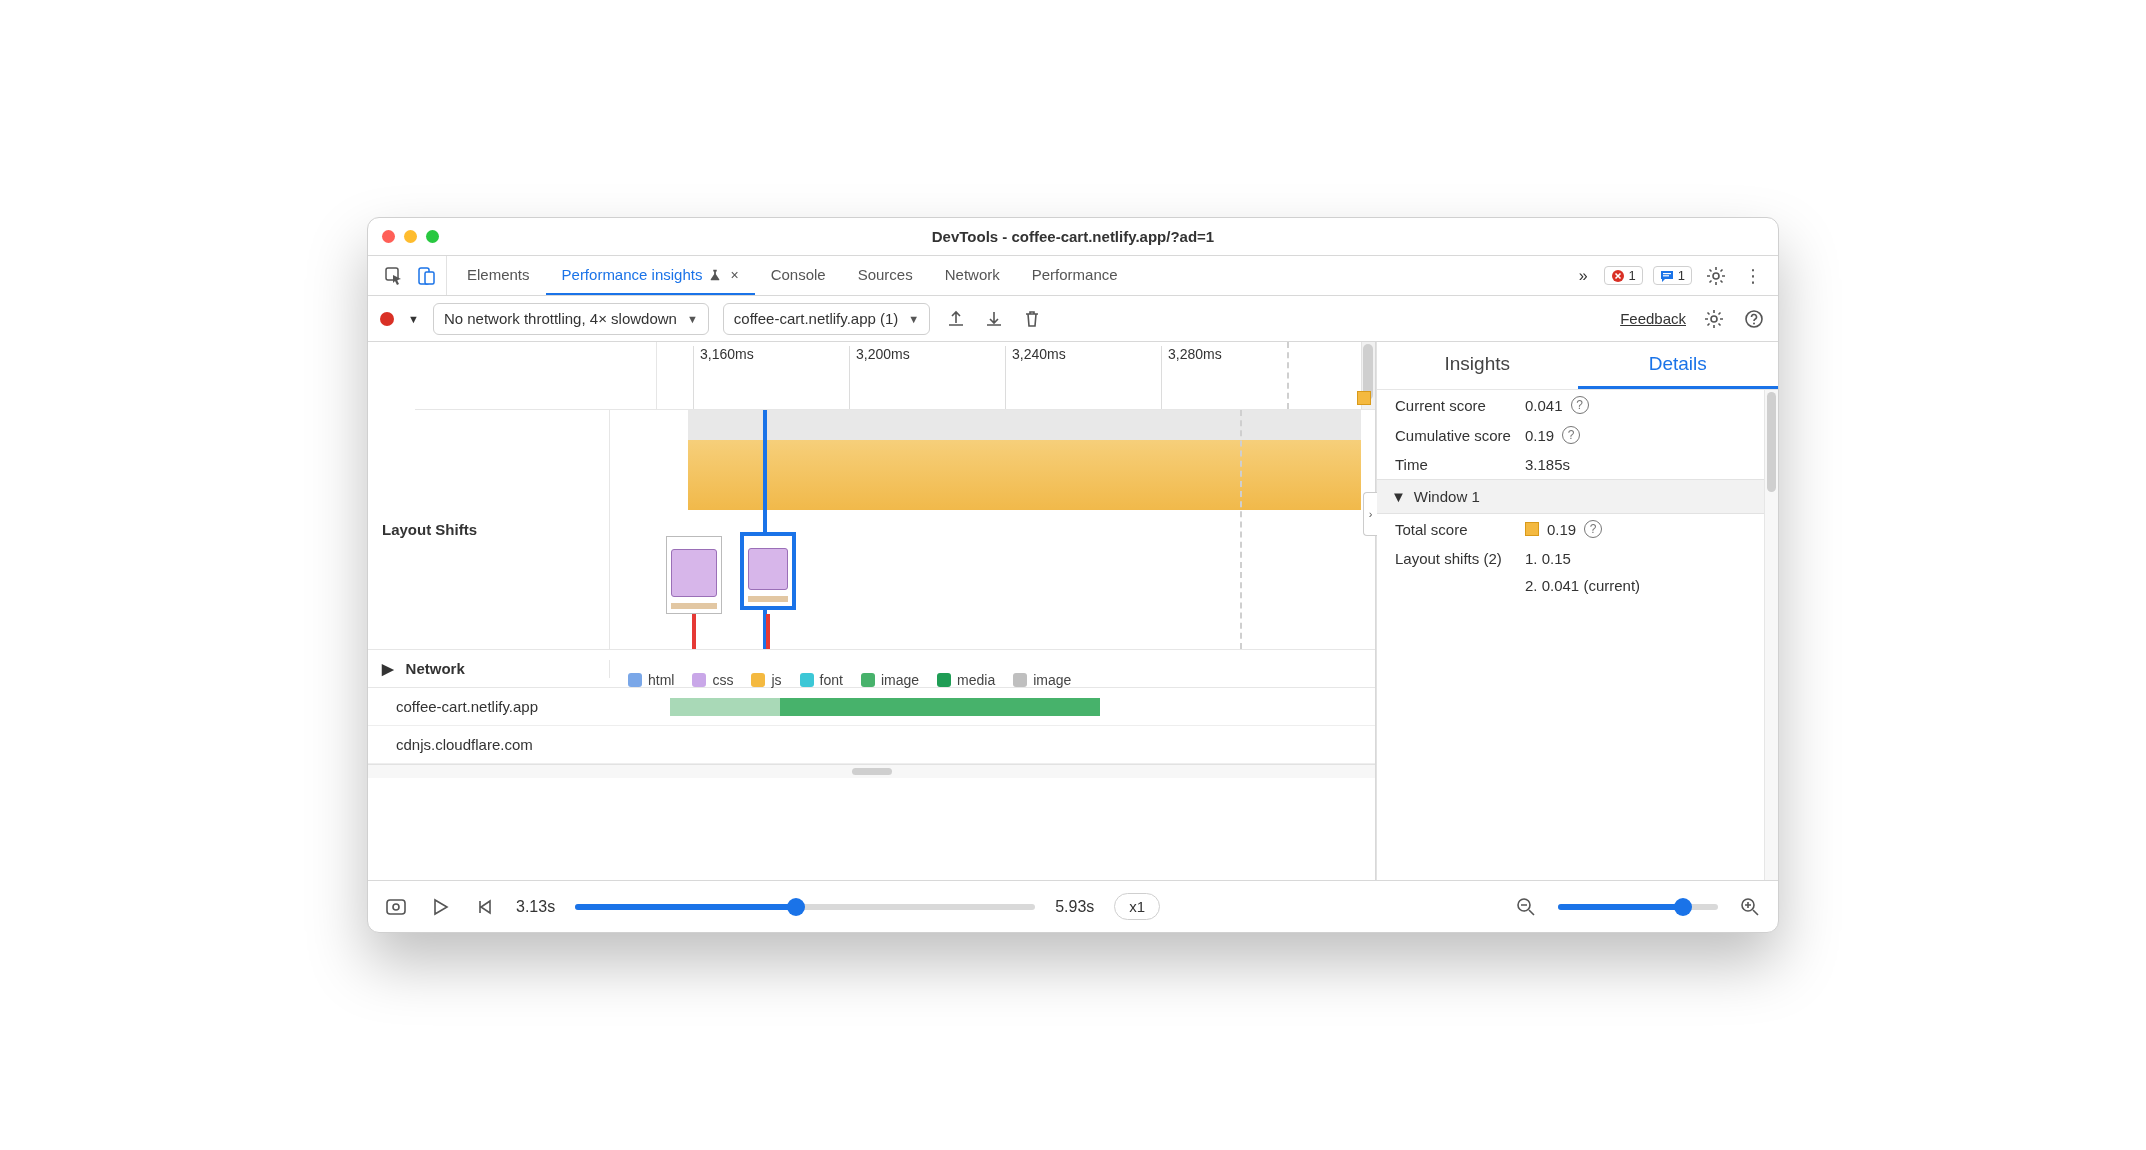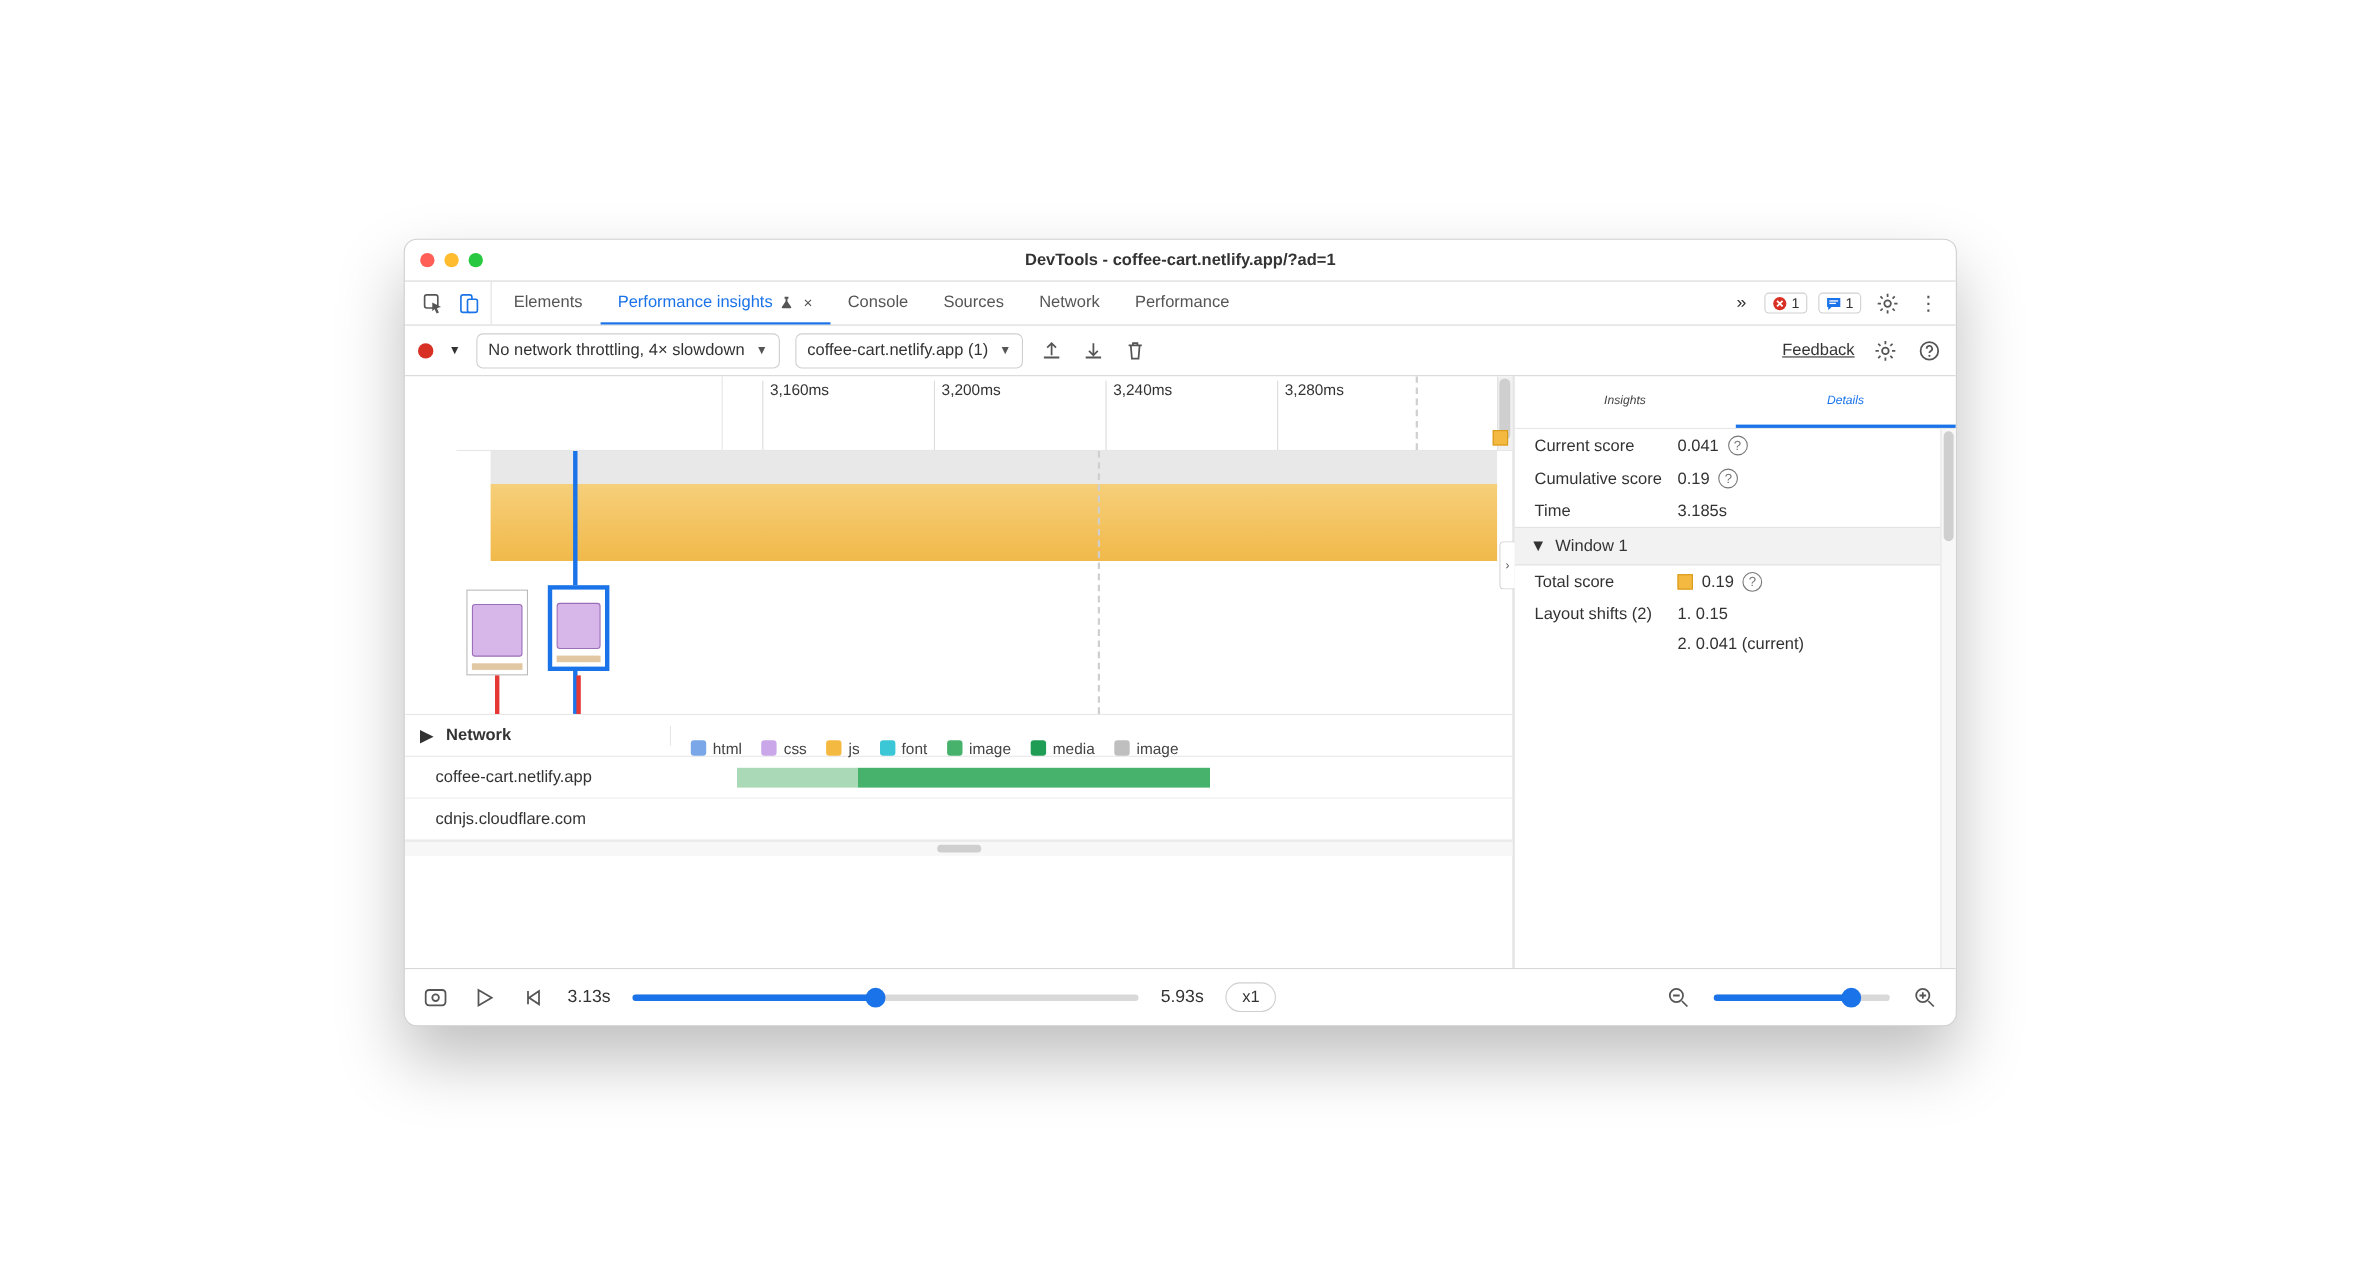--- a/index.html
+++ b/index.html
@@ -65,21 +65,21 @@
   .swatch { width: 14px; height: 14px; border-radius: 3px; display: inline-block; margin-right: 6px; vertical-align: -2px; }
   .net-host-row { display: flex; height: 38px; border-bottom: 1px solid #eee; align-items: center; }
   .net-host-row .hostlabel { width: 242px; padding-left: 28px; font-size: 15px; color: #333; }
   .netbar { position: absolute; height: 18px; top: 10px; }
   .hscroll { height: 14px; border-top: 1px solid #e2e2e2; background: #f7f7f7; position: relative; }
   .hscroll .hthumb { position: absolute; left: 50%; transform: translateX(-50%); top: 3px; width: 40px; height: 7px; background: #cfcfcf; border-radius: 4px; }
   
   .redline { position: absolute; background: #e53935; }
   
   .side-tabs { display: flex; height: 48px; border-bottom: 1px solid #e6e6e6; }
-  .side-tab { flex: 1; display: flex; align-items: center; justify-content: center; font-size: 11px; color: #444; cursor: pointer; border-bottom: 3px solid transparent; font-style: italic; }
+  .side-tab { flex: 1; display: flex; align-items: center; justify-content: center; font-size: 19px; color: #444; cursor: pointer; border-bottom: 3px solid transparent; }
   .side-tab.active { color: #1a73e8; border-bottom-color: #1a73e8; font-weight: 500; }
   .kv { display: flex; align-items: center; padding: 6px 18px; font-size: 15px; }
   .kv .k { width: 130px; color: #333; }
   .kv .v { color: #333; display: flex; align-items: center; gap: 8px; }
   .help { width: 18px; height: 18px; border: 1.5px solid #777; border-radius: 50%; display: inline-flex; align-items: center; justify-content: center; font-size: 12px; color: #777; }
   .section-hdr { background: #f2f2f2; border-top: 1px solid #e2e2e2; border-bottom: 1px solid #e2e2e2; padding: 8px 14px; font-size: 15px; color: #333; display: flex; align-items: center; gap: 8px; }
   .side-expand { position: absolute; left: -14px; top: 150px; width: 14px; height: 44px; background: #fff; border: 1px solid #ccc; border-right: none; border-radius: 4px 0 0 4px; display: flex; align-items: center; justify-content: center; font-size: 11px; color: #555; cursor: pointer; }
   .side-scroll { position: absolute; right: 0; top: 48px; bottom: 0; width: 14px; background: #f7f7f7; border-left: 1px solid #e6e6e6; }
   .side-scroll .thumby { position: absolute; top: 2px; left: 2px; right: 2px; height: 100px; background: #cfcfcf; border-radius: 5px; }
   .sw-orange { width: 14px; height: 14px; background: #f4b940; border: 1px solid #d99a1a; display: inline-block; }
@@ -222,20 +222,21 @@
           <div class="tick" style="left:504px">3,280ms</div>
           <div class="dashed-edge" style="left:630px"></div>
           <div class="scroll-right">
             <div class="scroll-thumb"></div>
             <div class="orange-marker"></div>
           </div>
         </div>
       </div>
 
       <div class="cls-row">
+        <div class="row-label bold">Layout Shifts</div>
         <div class="row-content">
           <div class="cls-band-top" style="left:78px; right:14px;"></div>
           <div class="cls-band-mid" style="left:78px; right:14px;"></div>
           <div class="dashed-edge" style="left:630px"></div>
           <div class="vline-blue" style="left:153px"></div>
 
           <div class="thumb" style="left:56px">
             <div class="mini"></div>
             <div class="bar"></div>
           </div>

